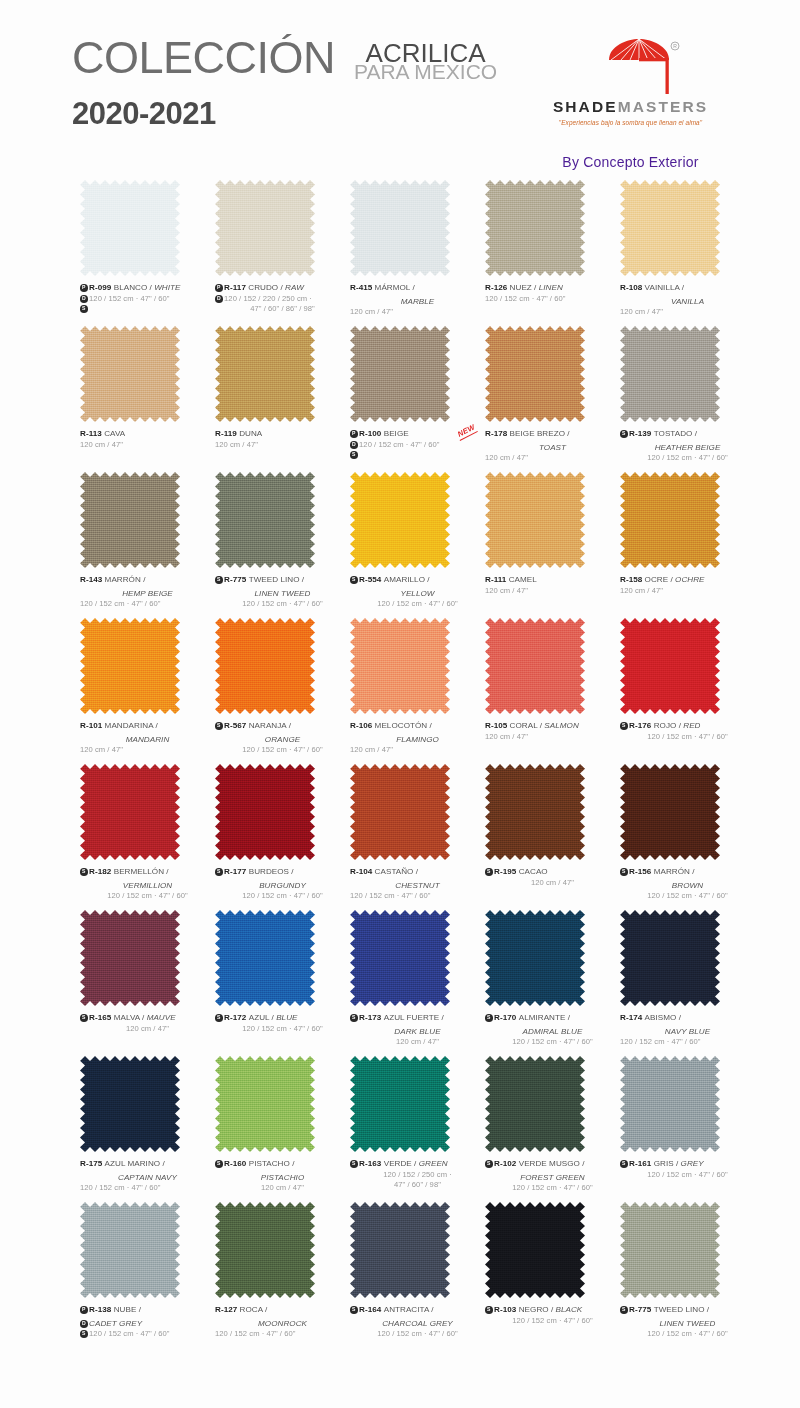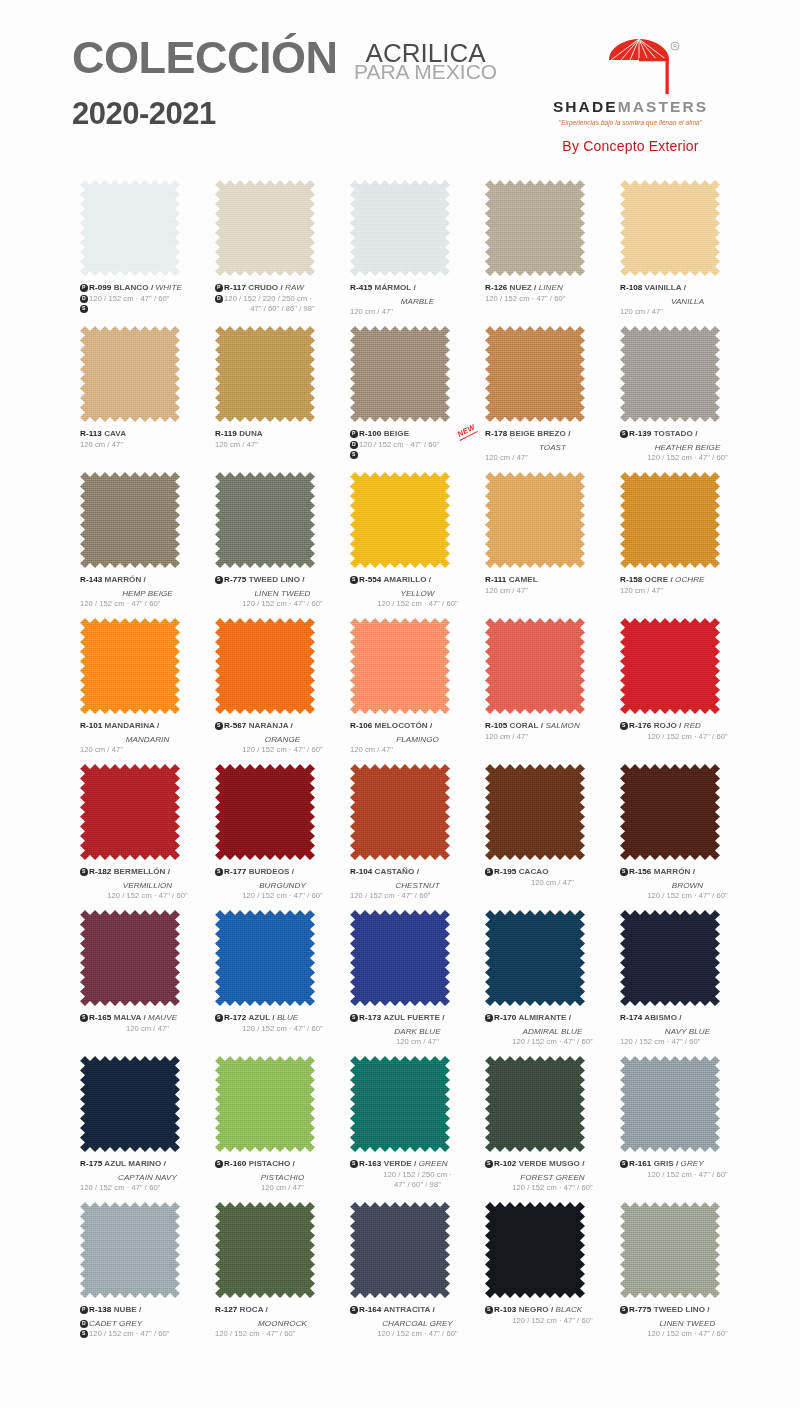--- a/index.html
+++ b/index.html
@@ -24,21 +24,21 @@
   .header {
     position: relative;
     height: 170px;
     padding: 34px 42px 0 72px;
     display: flex;
     align-items: flex-start;
   }
   .title-block { position: relative; width: 430px; }
   .title-main {
     font-size: 45px;
-    font-weight: 700;
+    font-weight: 400;
     letter-spacing: -0.5px;
     color: #6e6e6e;
     line-height: 48px;
     margin: 0;
     font-family: "Liberation Sans", sans-serif;
   }
   .title-sub-wrap {
     position: absolute;
     left: 282px;
     top: 8px;
@@ -88,22 +88,22 @@
   .brand-name .light { color: #8e8e8e; font-weight: 600; }
   .brand-tag {
     font-size: 6.4px;
     color: #cf6a2a;
     letter-spacing: 0.1px;
     margin-top: 3px;
     font-style: italic;
   }
   .brand-by {
     font-size: 14px;
-    color: #b91c1c;
-    margin-top: 12px;
+    color: #4c1d95;
+    margin-top: 28px;
     letter-spacing: 0.2px;
   }
 
   
   .grid {
     position: relative;
     padding: 10px 40px 0 72px;
     display: grid;
     grid-template-columns: repeat(5, 134px);
     column-gap: 1px;
@@ -140,21 +140,21 @@
   }
   .line { line-height: 10.5px; white-space: nowrap; }
   .code {
     font-size: 8.1px;
     font-weight: 700;
     color: #1d1d1d;
     letter-spacing: 0.05px;
   }
   .esp {
     font-size: 8.1px;
-    font-weight: 700;
+    font-weight: 400;
     color: #555555;
     letter-spacing: 0.05px;
   }
   .eng {
     font-size: 8.1px;
     font-style: italic;
     font-weight: 400;
     color: #555555;
     letter-spacing: 0.05px;
   }

